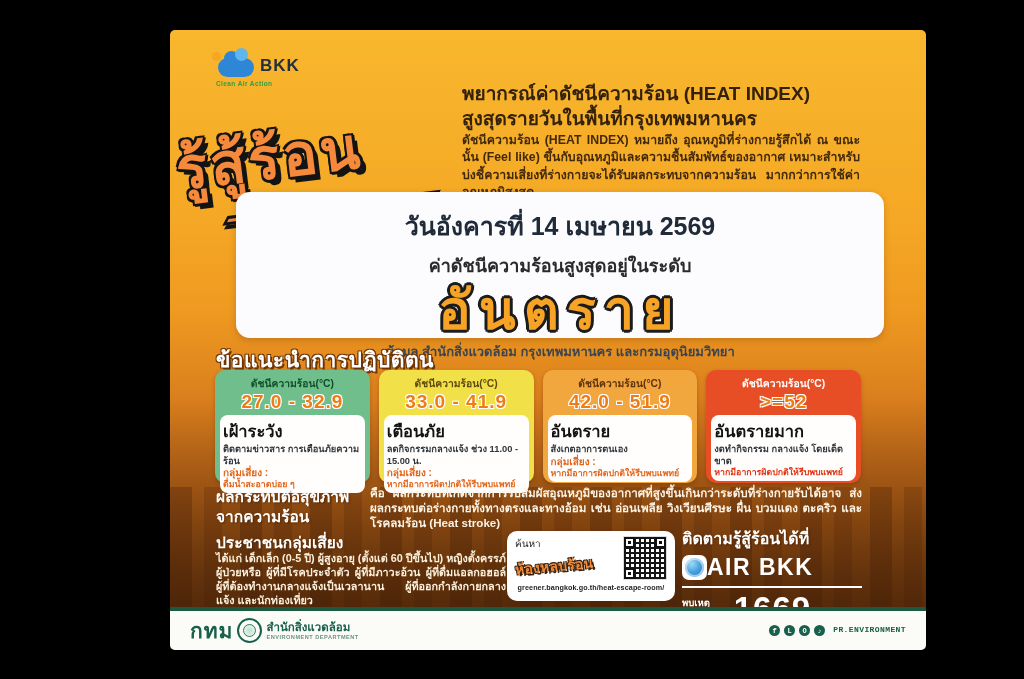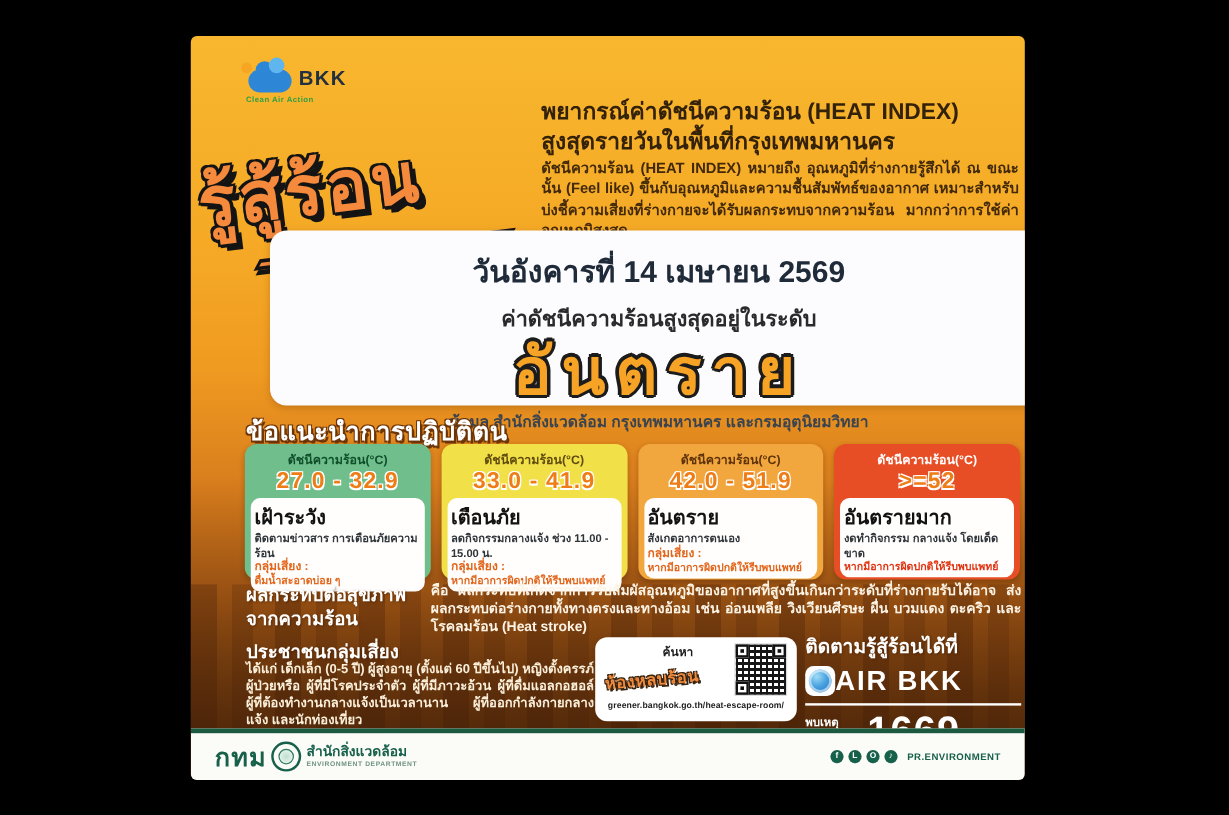--- a/index.html
+++ b/index.html
@@ -1,19 +1,19 @@
 <!DOCTYPE html>
 <html><head>
 <meta charset="utf-8">
 <style>
   * { margin:0; padding:0; box-sizing:border-box; }
   html,body { width:1024px; height:679px; background:#000; font-family:"Liberation Sans","DejaVu Sans",sans-serif; }
   #stage { position:relative; width:1024px; height:679px; background:#000; overflow:hidden; }
 
-  .poster { position:absolute; left:159px; top:30px; width:695px; height:620px; border-radius:5px; overflow:hidden;
+  .poster { position:absolute; left:170px; top:30px; width:756px; height:620px; border-radius:5px; overflow:hidden;
     background:linear-gradient(180deg,#f8b72e 0%,#f5a825 30%,#ef9a21 45%,#d97e1d 60%,#b05f16 75%,#8a4a12 88%,#6e3a0f 100%);padding-left:40px; }
   .skyline { position:absolute; left:0; right:0; bottom:43px; height:210px; pointer-events:none;
     background:linear-gradient(0deg, rgba(45,18,4,.50) 0%, rgba(45,18,4,.18) 55%, rgba(45,18,4,0) 100%); }
   .skyline::before { content:""; position:absolute; left:0; right:0; bottom:0; height:120px; opacity:.35;
     background:repeating-linear-gradient(90deg, rgba(60,24,6,.8) 0 22px, rgba(60,24,6,0) 22px 34px, rgba(60,24,6,.55) 34px 52px, rgba(60,24,6,0) 52px 70px); }
 
   
   .bkklogo { position:absolute; left:38px; top:20px; width:110px; height:48px; }
   .cloud { position:absolute; left:10px; top:8px; width:36px; height:19px; background:#2e86d6; border-radius:12px; }
   .cloud::before { content:""; position:absolute; left:6px; top:-7px; width:15px; height:15px; background:#2e86d6; border-radius:50%; }
@@ -63,21 +63,21 @@
   .imp-title { position:absolute; left:46px; top:457px; width:150px; font-size:15.5px; font-weight:800; color:#fff; line-height:1.3; text-shadow:1px 1px 2px rgba(60,25,0,.55); }
   .imp-desc { position:absolute; left:200px; top:455px; width:492px; font-size:11.6px; font-weight:600; color:#fcf3e4; line-height:1.3; text-align:justify; }
 
   
   .rg-title { position:absolute; left:46px; top:500px; font-size:15.5px; font-weight:800; color:#fff; text-shadow:1px 1px 2px rgba(60,25,0,.55); }
   .rg-desc { position:absolute; left:46px; top:521px; width:290px; font-size:10.8px; font-weight:600; color:#fcf0da; line-height:1.3; text-align:justify; }
 
   
   .searchbox { position:absolute; left:337px; top:501px; width:168px; height:70px; background:#fff; border-radius:10px; padding:5px 8px 4px; box-shadow:0 2px 4px rgba(80,35,0,.35); }
   .sb-top { display:flex; justify-content:space-between; align-items:flex-start; }
-  .sb-search { font-size:10px; font-weight:700; color:#1d1d1d;margin-left:48px; }
+  .sb-search { font-size:10px; font-weight:400; color:#1d1d1d; }
   .sb-logo { margin-top:4px; font-size:13.5px; font-weight:800; color:#f08a3c; transform:rotate(-5deg); white-space:nowrap; letter-spacing:.5px;
     text-shadow:-1px -1px 0 #3a2410, 1px -1px 0 #3a2410, -1px 1px 0 #3a2410, 2px 2px 0 #3a2410; }
   .qr { position:relative; width:44px; height:44px; background-color:#fff; border:1px solid #ddd;
     background-image:repeating-linear-gradient(0deg,#161616 0 2px,transparent 2px 5px), repeating-linear-gradient(90deg,#161616 0 2px,transparent 2px 5px); }
   .fp { position:absolute; width:11px; height:11px; border:2.5px solid #111; background:#fff; }
   .fp::after { content:""; position:absolute; left:1.5px; top:1.5px; width:3.5px; height:3.5px; background:#111; }
   .fp.tl { left:0; top:0; } .fp.tr { right:0; top:0; } .fp.bl { left:0; bottom:0; }
   .sb-url { margin-top:3px; font-size:7.2px; font-weight:700; color:#1d1d1d; text-align:center; white-space:nowrap; letter-spacing:.1px; }
 
   
@@ -94,21 +94,21 @@
 
   
   .footer { position:absolute; left:0; right:0; bottom:0; height:43px; background:#fbfbf8; border-top:4px solid #1b5a40; display:flex; align-items:center; padding:0 20px; }
   .f-left { display:flex; align-items:center; gap:4px; }
   .ktm { font-size:21px; font-weight:800; color:#17604a; letter-spacing:1px; }
   .seal { width:25px; height:25px; border-radius:50%; border:2px solid #17604a; display:flex; align-items:center; justify-content:center; }
   .seal-core { width:13px; height:13px; border-radius:50%; border:1.5px solid #2d7a5f; background:radial-gradient(circle,#bfe0d0 0%,#e8f4ee 80%); }
   .dept { line-height:1.1; }
   .dept-th { font-size:11.5px; font-weight:800; color:#17604a; }
   .dept-en { font-size:5.6px; font-weight:700; color:#6f9384; letter-spacing:.5px; }
-  .f-right { margin-left:auto; display:flex; align-items:center; gap:4px; }
+  .f-right { margin-left:auto; display:flex; align-items:flex-start; gap:4px;font-family:Liberation Mono, monospace; }
   .soc { width:11px; height:11px; border-radius:50%; background:#17604a; color:#fff; font-size:7px; font-weight:800; display:flex; align-items:center; justify-content:center; }
   .handle { font-size:8px; font-weight:800; color:#17604a; margin-left:4px; letter-spacing:.4px; }
 </style>
 </head>
 <body>
 
 <div id="stage">
   <div class="poster">
     <div class="skyline"></div>
 

